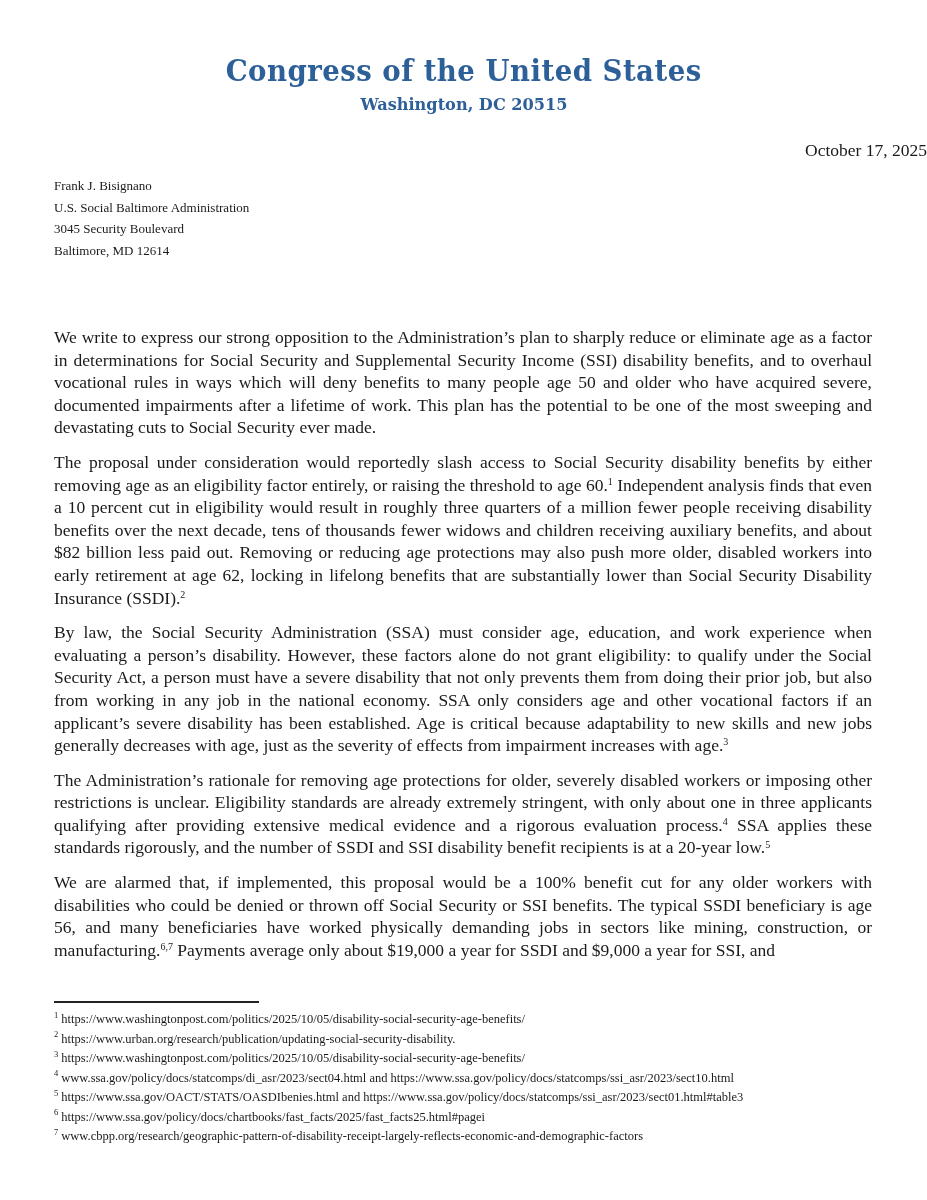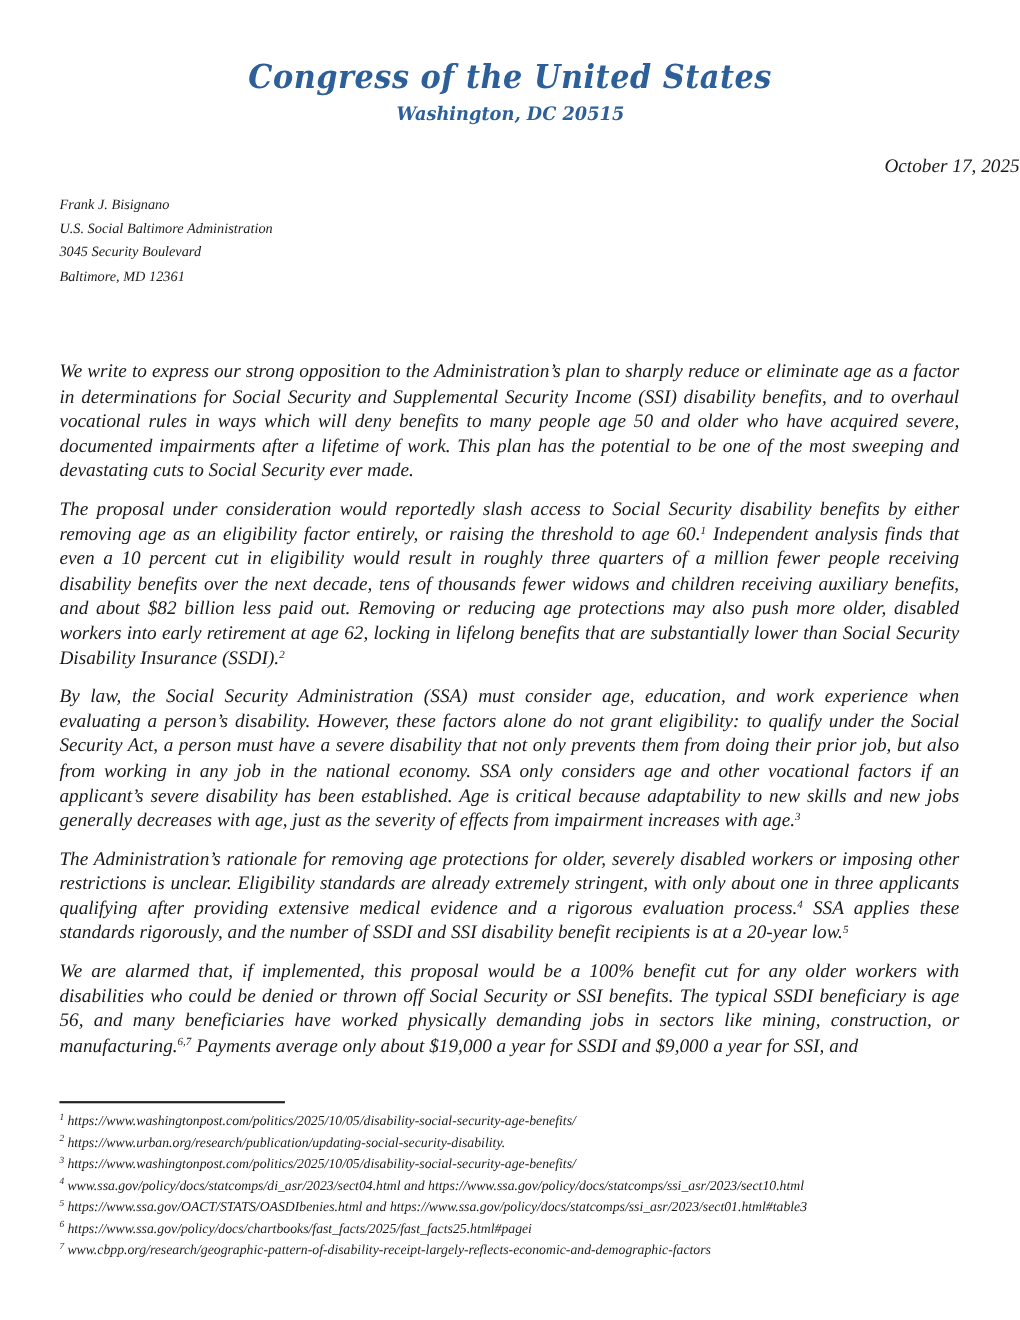--- a/index.html
+++ b/index.html
@@ -12,21 +12,20 @@
     body {
       font-family: "Liberation Serif", "DejaVu Serif", serif;
       color: #1a1a1a;
       position: relative;
     }
     .page {
       position: absolute;
       left: 0; top: 0;
       width: 927px;
       height: 1200px;
-      font-style: italic;
     }
     .letterhead {
       position: absolute;
       left: 0;
       top: 52px;
       width: 927px;
       text-align: center;
     }
     .lh-title {
       font-family: "DejaVu Serif", "Liberation Serif", serif;
@@ -122,21 +121,21 @@
     <div><span class="lh-title">Congress of the United States</span></div>
     <div><span class="lh-sub">Washington, DC 20515</span></div>
   </div>
 
   <div class="date">October 17, 2025</div>
 
   <div class="address">
     <div>Frank J. Bisignano</div>
     <div>U.S. Social Baltimore Administration</div>
     <div>3045 Security Boulevard</div>
-    <div>Baltimore, MD 12361</div>
+    <div>Baltimore, MD 12614</div>
   </div>
 
 
   <div class="body">
     <p><span>We write to express our strong opposition to the Administration’s plan to sharply reduce or eliminate age as a factor in determinations for Social Security and Supplemental Security Income (SSI) disability benefits, and to overhaul vocational rules in ways which will deny benefits to many people age 50 and older who have acquired severe, documented impairments after a lifetime of work. This plan has the potential to be one of the most sweeping and devastating cuts to Social Security ever made.</span></p>
     <p><span>The proposal under consideration would reportedly slash access to Social Security disability benefits by either removing age as an eligibility factor entirely, or raising the threshold to age 60.</span><sup>1</sup><span> Independent analysis finds that even a 10 percent cut in eligibility would result in roughly three quarters of a million fewer people receiving disability benefits over the next decade, tens of thousands fewer widows and children receiving auxiliary benefits, and about $82 billion less paid out. Removing or reducing age protections may also push more older, disabled workers into early retirement at age 62, locking in lifelong benefits that are substantially lower than Social Security Disability Insurance (SSDI).</span><sup>2</sup></p>
     <p><span>By law, the Social Security Administration (SSA) must consider age, education, and work experience when evaluating a person’s disability. However, these factors alone do not grant eligibility: to qualify under the Social Security Act, a person must have a severe disability that not only prevents them from doing their prior job, but also from working in any job in the national economy. SSA only considers age and other vocational factors if an applicant’s severe disability has been established. Age is critical because adaptability to new skills and new jobs generally decreases with age, just as the severity of effects from impairment increases with age.</span><sup>3</sup></p>
     <p><span>The Administration’s rationale for removing age protections for older, severely disabled workers or imposing other restrictions is unclear. Eligibility standards are already extremely stringent, with only about one in three applicants qualifying after providing extensive medical evidence and a rigorous evaluation process.</span><sup>4</sup><span> SSA applies these standards rigorously, and the number of SSDI and SSI disability benefit recipients is at a 20-year low.</span><sup>5</sup></p>
     <p><span>We are alarmed that, if implemented, this proposal would be a 100% benefit cut for any older workers with disabilities who could be denied or thrown off Social Security or SSI benefits. The typical SSDI beneficiary is age 56, and many beneficiaries have worked physically demanding jobs in sectors like mining, construction, or manufacturing.</span><sup>6,7</sup><span> Payments average only about $19,000 a year for SSDI and $9,000 a year for SSI, and</span></p>
   </div>

